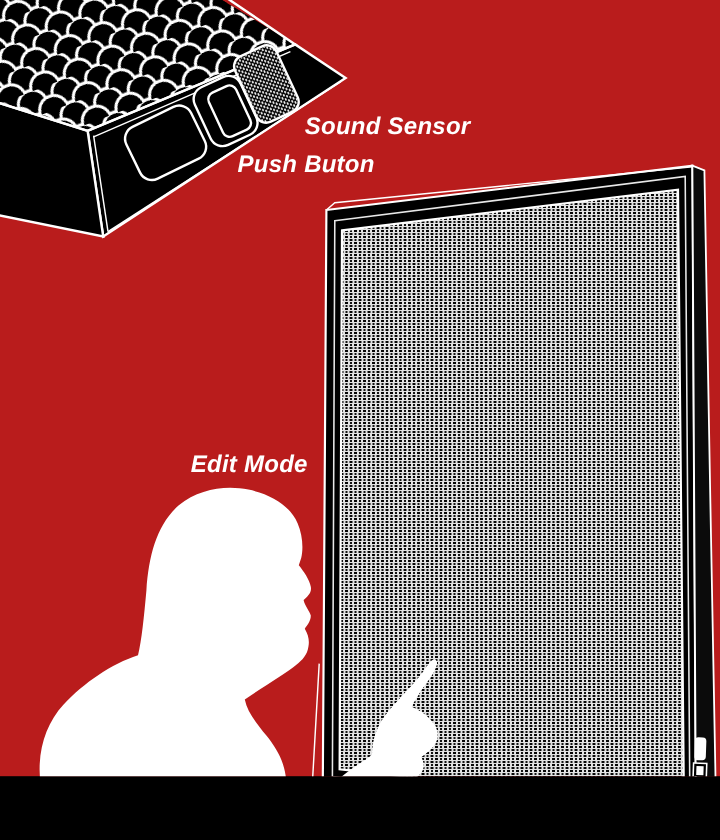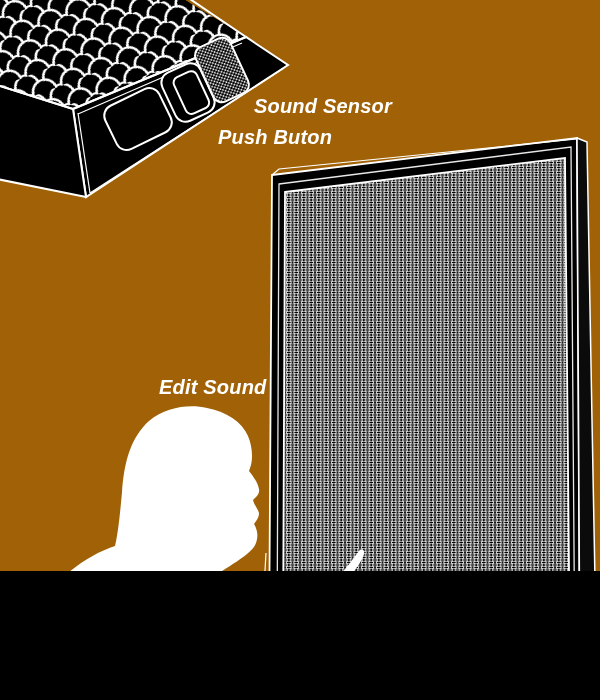--- a/index.html
+++ b/index.html
@@ -1,18 +1,18 @@
 <!DOCTYPE html>
 <html><head>
 <meta charset="utf-8">
 <style>
   html,body{margin:0;padding:0;background:#000;}
   #stage{
-    position:relative;width:600px;height:571px;overflow:hidden;
-    background:#a16207;font-family:"Liberation Sans",sans-serif;
+    position:relative;width:600px;height:647px;overflow:hidden;
+    background:#b91c1c;font-family:"Liberation Sans",sans-serif;
   }
   
   #scales-clip{
     position:absolute;inset:0;z-index:1;
     clip-path:polygon(0px 0px,185px 0px,246px 37px,73px 109px,0px 85px);
   }
   #scales-tex{
     position:absolute;left:-120px;top:-140px;width:560px;height:420px;
     transform:rotate(-21deg);
     background-color:#000;
@@ -52,21 +52,21 @@
     background-size:4.2px 3.8px,4.2px 3.8px;
     background-position:0 0,2.1px 1.9px;
   }
   
   .label{
     position:absolute;z-index:4;color:#fff;
     font-style:italic;font-weight:700;font-size:20px;line-height:1;
     letter-spacing:0.2px;white-space:nowrap;
   }
   #label-sound-sensor{left:254px;top:96px;}
-  #label-push-button{left:218px;top:127px;}
+  #label-push-button{left:198px;top:127px;}
   #label-wifi-port{left:161px;top:157px;}
   #label-edit-mode{left:159px;top:377px;}
 </style>
 </head>
 <body>
 
 <div id="stage">
 
   <div id="scales-clip">
     <div id="scales-tex"></div>
@@ -146,15 +146,15 @@
   </svg>
 
   <div class="ctl" id="wifi-port-shape"></div>
   <div class="ctl" id="push-button-shape">
     <div id="push-button-cap"></div>
   </div>
   <div class="ctl" id="sound-sensor-shape"></div>
 
   <div class="label" id="label-sound-sensor">Sound Sensor</div>
   <div class="label" id="label-push-button">Push Buton</div>
-  <div class="label" id="label-edit-mode">Edit Sound</div>
+  <div class="label" id="label-edit-mode">Edit Mode</div>
 
 </div>
 
 </body></html>

